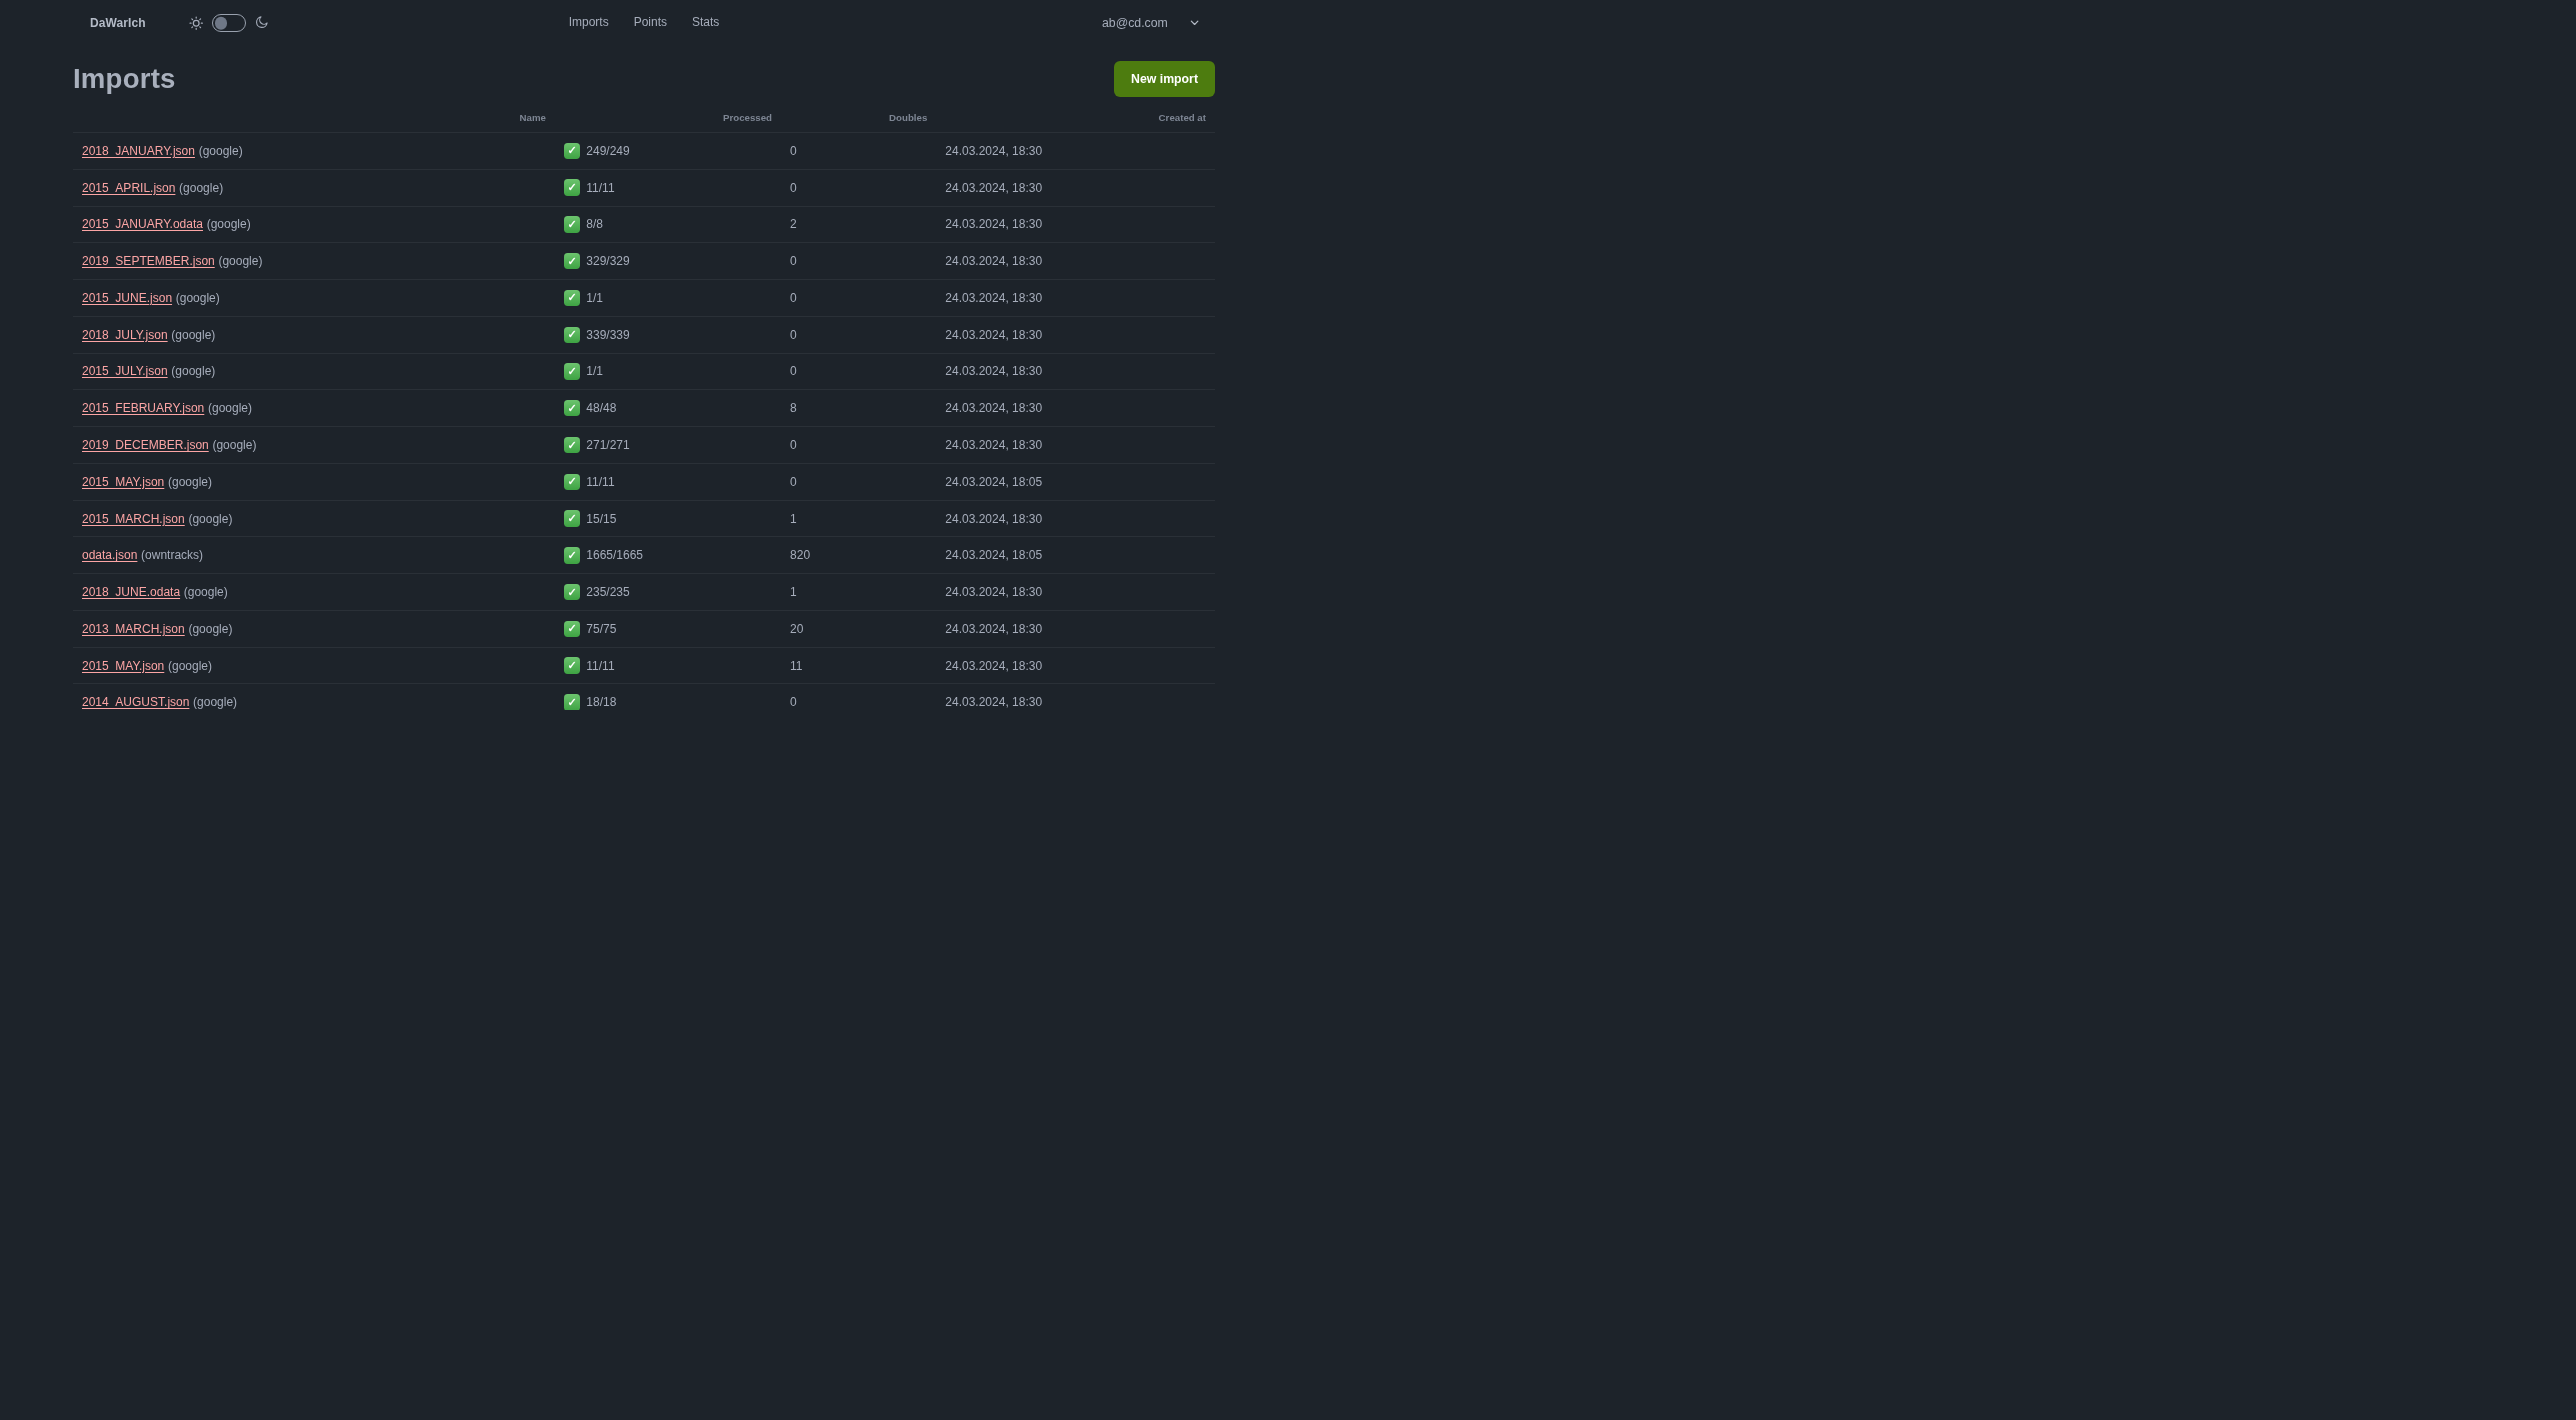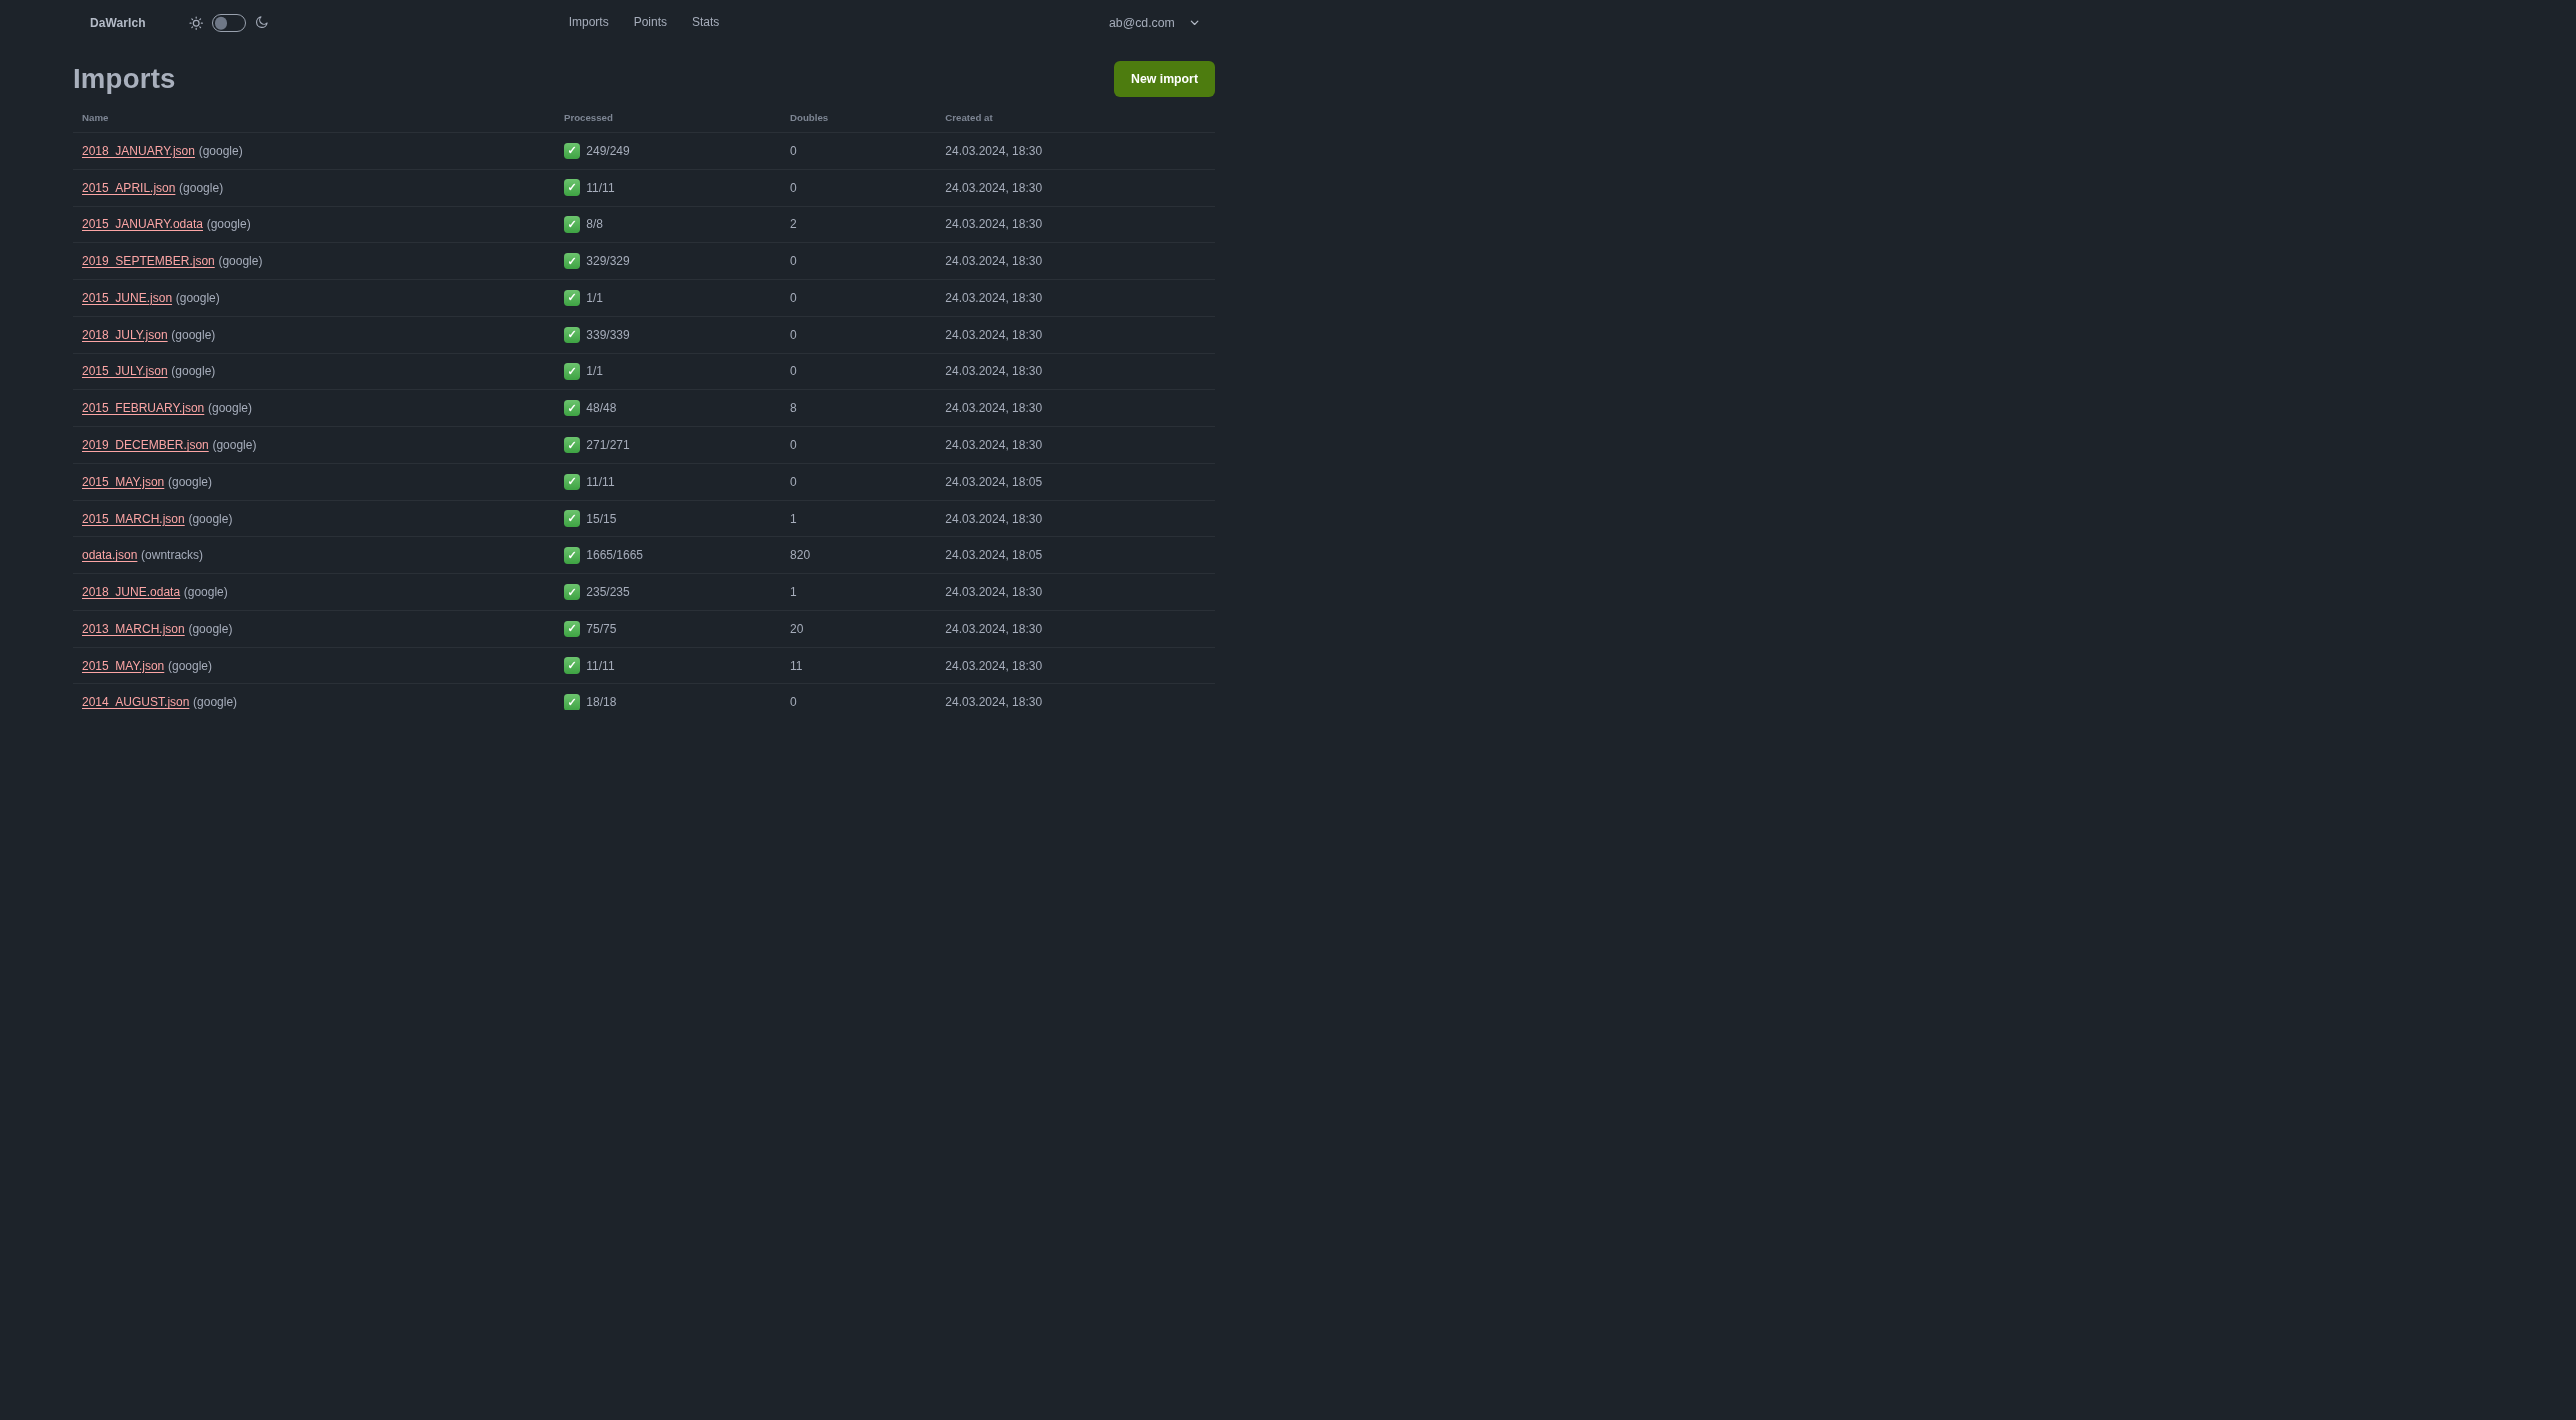--- a/index.html
+++ b/index.html
@@ -67,21 +67,21 @@
   }
   .nav-link {
     color: #a6adbb;
     text-decoration: none;
     font-size: 12px;
     cursor: pointer;
   }
   .nav-right {
     display: flex;
     align-items: center;
-    gap: 14px;
+    gap: 21px;
     cursor: pointer;
     justify-content: center;
   }
   .nav-right .email { font-size: 12.3px; }
   .chev { color: #b4bbc7; display: inline-flex; }
 
   
   .container {
     width: 1142px;
     margin: 0 auto;
@@ -117,21 +117,21 @@
   table {
     width: 100%;
     border-collapse: collapse;
     table-layout: fixed;
   }
   col.c-name     { width: 42.2%; }
   col.c-processed{ width: 19.8%; }
   col.c-doubles  { width: 13.6%; }
   col.c-created  { width: 24.4%; }
   th {
-    text-align: left;
+    text-align: right;
     font-size: 9.7px;
     font-weight: 600;
     color: #7d8593;
     padding: 6px 9px 9px 9px;
     border-bottom: 0.7px solid #2a3037;
   }
   td {
     padding: 9.7px 9px;
     border-bottom: 0.7px solid #2a3037;
     font-size: 12px;

